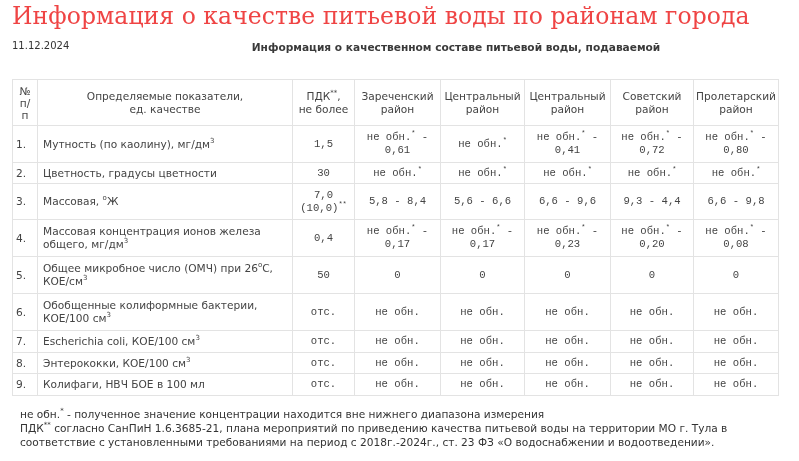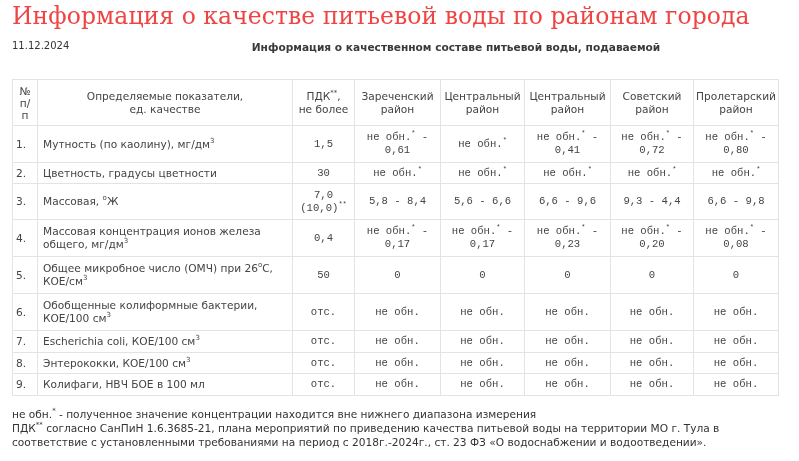--- a/index.html
+++ b/index.html
@@ -7,21 +7,21 @@
   .title { position: absolute; left: 12px; top: 2px; font-family: "DejaVu Serif", serif; font-size: 23.5px; color: #ef4444; white-space: nowrap; letter-spacing: 0.05px; }
   .date { position: absolute; left: 12px; top: 40px; font-size: 10px; color: #333; }
   .subtitle { position: absolute; left: 200px; width: 512px; top: 40px; font-size: 10.6px; font-weight: bold; color: #3a3a3a; text-align: center; line-height: 14px; }
   table { position: absolute; left: 12px; top: 79px; border-collapse: collapse; table-layout: fixed; font-size: 10.6px; color: #444; }
   td, th { border: 1px solid #e3e3e3; padding: 0 2px; font-weight: normal; line-height: 13px; vertical-align: middle; }
   th { text-align: center; color: #444; }
   td.num { text-align: left; padding-left: 3px; }
   td.name { text-align: left; padding-left: 5px; }
   td.c { text-align: center; font-family: Liberation Mono, monospace; }
   sup { font-size: 7px; line-height: 0; vertical-align: super; }
-  .notes { position: absolute; left: 12px; top: 407px; font-size: 10.6px; color: #333; line-height: 14px; width: 780px; }
+  .notes { position: absolute; left: 20px; top: 407px; font-size: 10.6px; color: #333; line-height: 14px; width: 780px; }
 </style>
 </head>
 <body>
 
 <div class="title">Информация о качестве питьевой воды по районам города</div>
 <div class="date">11.12.2024</div>
 <div class="subtitle">
   <div>Информация о качественном составе питьевой воды, подаваемой</div>
 </div>
 

